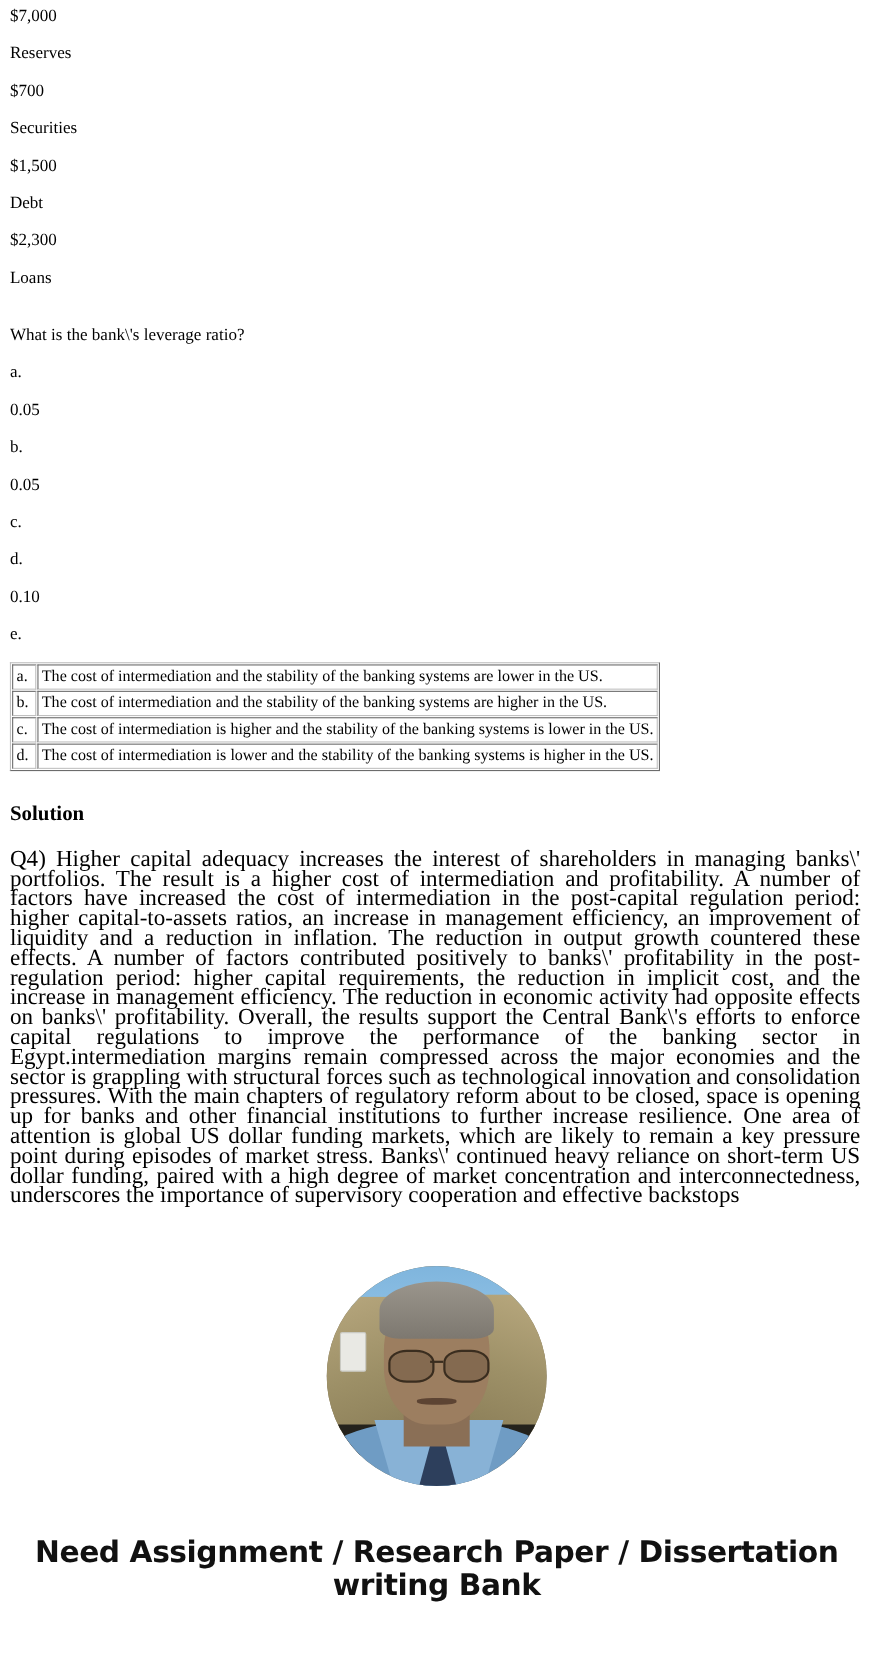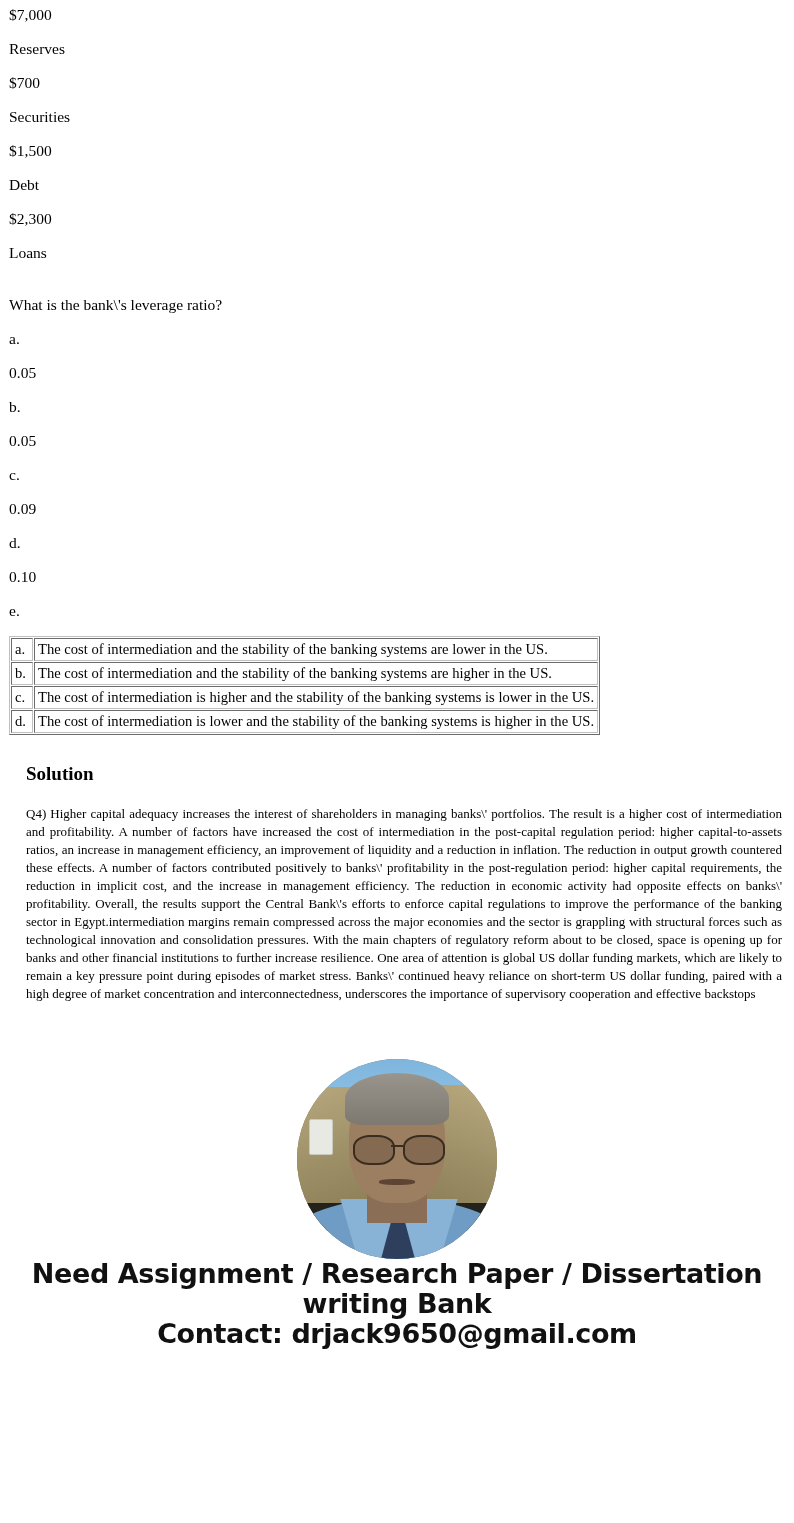--- a/index.html
+++ b/index.html
@@ -73,27 +73,27 @@
     width: 14px;
     text-align: left;
   }
 
   
   .solution-heading {
     font-size: 19px;
     font-weight: bold;
     line-height: 22px;
     margin: 28px 0 0 0;
-    padding: 0 26px;
+    padding: 0 9px;
   }
   .solution-body {
-    font-size: 13px;
+    font-size: 21px;
     line-height: 18px;
     text-align: justify;
-    margin: 20px 0 0 17px;
+    margin: 20px 0 0 0;
     padding: 0 12px 0 9px;
   }
 
   
   .avatar-block {
     margin-top: 56px;
     display: flex;
     justify-content: center;
   }
   .avatar {
@@ -229,20 +229,21 @@
     left: 41%;
     top: 60%;
     width: 18%;
     height: 3%;
     background: #5d4433;
     border-radius: 40%;
   }
 
   
   .ad {
+    margin-top: 46px;
     text-align: center;
     font-family: "DejaVu Sans", "Liberation Sans", sans-serif;
     font-weight: bold;
     font-size: 27px;
     line-height: 30px;
     letter-spacing: -0.4px;
     color: #111111;
     padding: 0 6px;
   }
   .ad-line2 { }
@@ -267,21 +268,20 @@
   <div class="spacer-line"></div>
 
   <div class="q-line">What is the bank\'s leverage ratio?</div>
 
   <div>
     <div class="q-line">a.</div>
     <div class="q-line">0.05</div>
     <div class="q-line">b.</div>
     <div class="q-line">0.05</div>
     <div class="q-line">c.</div>
-    <div class="q-line">0.09</div>
     <div class="q-line">d.</div>
     <div class="q-line">0.10</div>
     <div class="q-line">e.</div>
   </div>
 
   <div class="choices-wrap">
     <table class="choices">
       <tbody>
         <tr>
           <td class="letter">a.</td>
@@ -323,16 +323,15 @@
       <div class="av-glassL"></div>
       <div class="av-glassR"></div>
       <div class="av-bridge"></div>
       <div class="av-mouth"></div>
     </div>
   </div>
 
   <div class="ad">
     <div>Need Assignment / Research Paper / Dissertation</div>
     <div class="ad-line2">writing Bank</div>
-    <div class="ad-line3">Contact: drjack9650@gmail.com</div>
   </div>
 
 </div>
 
 </body></html>

